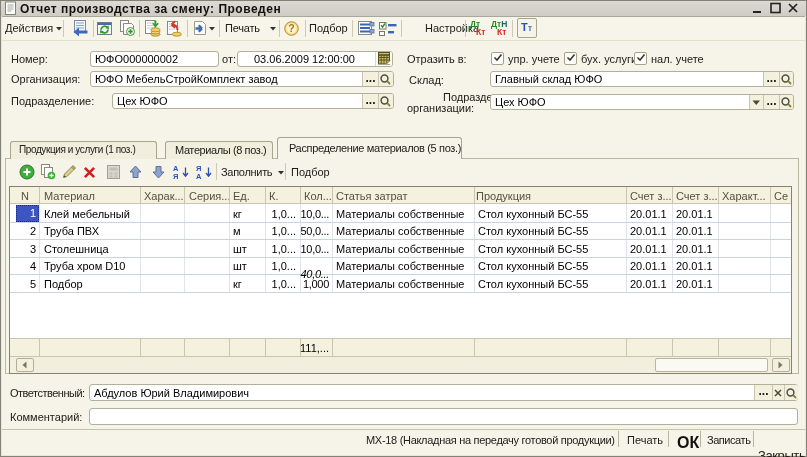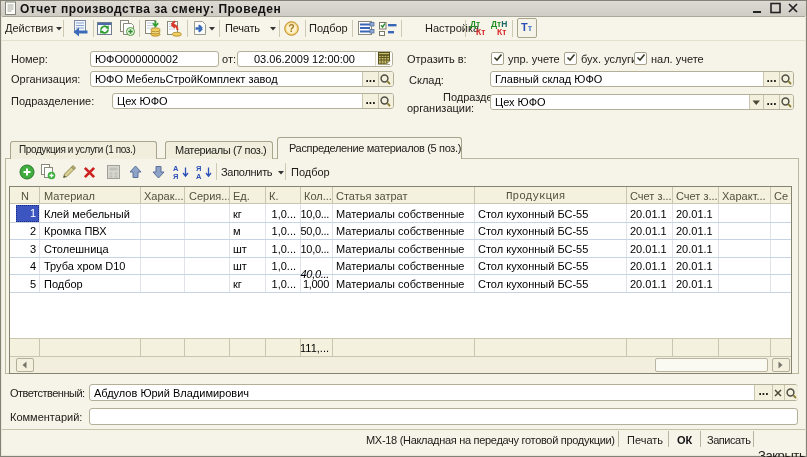--- a/index.html
+++ b/index.html
@@ -214,21 +214,21 @@
 <svg class="abs" style="left:781px;top:97px;" width="11" height="11" viewBox="0 0 11 11">
 <circle cx="4.5" cy="4.5" r="3.4" fill="none" stroke="#4f4f45" stroke-width="1.5"></circle>
 <path d="M7.2 7.2 L10 10" stroke="#8a7c2e" stroke-width="1.8"></path>
 </svg>
 
 <div class="abs" style="left:5px;top:158px;width:794px;height:216px;border:1px solid #bcb8a0;box-sizing:border-box;"></div>
 
 <div class="abs" style="left:10px;top:141px;width:147px;height:18px;background:#f1eedd;border:1px solid #a9a58d;border-bottom:none;border-radius:3px 3px 0 0;box-sizing:border-box;"></div>
 <div class="abs" style="left:19px;top:144px;font-size:10px;color:#21201b;letter-spacing:-0.4px;">Продукция и услуги (1 поз.)</div>
 <div class="abs" style="left:165px;top:141px;width:108px;height:18px;background:#f1eedd;border:1px solid #a9a58d;border-bottom:none;border-radius:3px 3px 0 0;box-sizing:border-box;"></div>
-<div class="abs" style="left:175px;top:144px;font-size:11px;color:#21201b;letter-spacing:-0.4px;">Материалы (7 поз.)</div>
+<div class="abs" style="left:175px;top:144px;font-size:11px;color:#21201b;letter-spacing:-0.4px;">Материалы (8 поз.)</div>
 <div class="abs" style="left:277px;top:137px;width:185px;height:22px;background:#f6f4e9;border:1px solid #a9a58d;border-bottom:none;border-radius:3px 3px 0 0;box-sizing:border-box;"></div>
 <div class="abs" style="left:278px;top:158px;width:183px;height:2px;background:#f6f4e9;"></div>
 <div class="abs" style="left:289px;top:142px;font-size:11px;color:#21201b;letter-spacing:-0.35px;">Распределение материалов (5 поз.)</div>
 
 <svg class="abs" style="left:19px;top:164px;" width="16" height="16" viewBox="0 0 16 16">
 <circle cx="8" cy="8" r="7" fill="#3fae3f" stroke="#2a7a2a"></circle>
 <path d="M8 4.5 L8 11.5 M4.5 8 L11.5 8" stroke="#fff" stroke-width="2"></path>
 </svg>
 <svg class="abs" style="left:39px;top:164px;" width="17" height="16" viewBox="0 0 17 16">
 <rect x="2.5" y="0.5" width="8" height="10" fill="#fff" stroke="#8a8a7a"></rect>
@@ -281,21 +281,21 @@
 <div class="abs" style="left:10px;top:203px;width:781px;height:1px;background:#c9c5ae;"></div>
 
 <div class="hdr" style="left:21px;top:190px;">N</div>
 <div class="hdr" style="left:44px;top:190px;width:92px;">Материал</div>
 <div class="hdr" style="left:144px;top:190px;width:40px;">Харак...</div>
 <div class="hdr" style="left:189px;top:190px;width:40px;">Серия...</div>
 <div class="hdr" style="left:233px;top:190px;width:28px;">Ед.</div>
 <div class="hdr" style="left:269px;top:190px;width:27px;">К.</div>
 <div class="hdr" style="left:304px;top:190px;width:27px;">Кол...</div>
 <div class="hdr" style="left:336px;top:190px;width:134px;">Статья затрат</div>
-<div class="hdr" style="left:506px;top:190px;width:144px;font-family:Liberation Mono, monospace;">Продукция</div>
+<div class="hdr" style="left:476px;top:190px;width:144px;">Продукция</div>
 <div class="hdr" style="left:630px;top:190px;width:41px;">Счет з...</div>
 <div class="hdr" style="left:676px;top:190px;width:41px;">Счет з...</div>
 <div class="hdr" style="left:722px;top:190px;width:44px;">Характ...</div>
 <div class="hdr" style="left:774px;top:190px;width:16px;">Се</div>
 
 <div class="colsep" style="left:39px;top:187px;height:16px;"></div>
 <div class="colsep" style="left:140px;top:187px;height:16px;"></div>
 <div class="colsep" style="left:184px;top:187px;height:16px;"></div>
 <div class="colsep" style="left:229px;top:187px;height:16px;"></div>
 <div class="colsep" style="left:265px;top:187px;height:16px;"></div>
@@ -333,21 +333,21 @@
 <div class="cell" style="left:44px;top:208px;width:94px;">Клей мебельный</div>
 <div class="cell" style="left:233px;top:208px;width:30px;">кг</div>
 <div class="cell" style="left:267px;top:208px;width:29px;text-align:right;">1,0...</div>
 <div class="cell" style="left:297px;top:208px;width:32px;text-align:right;letter-spacing:-0.3px;">10,0...</div>
 <div class="cell" style="left:336px;top:208px;width:136px;">Материалы собственные</div>
 <div class="cell" style="left:478px;top:208px;width:146px;">Стол кухонный БС-55</div>
 <div class="cell" style="left:630px;top:208px;width:40px;">20.01.1</div>
 <div class="cell" style="left:676px;top:208px;width:40px;">20.01.1</div>
 
 <div class="cell" style="left:10px;top:225px;width:26px;text-align:right;">2</div>
-<div class="cell" style="left:44px;top:225px;width:94px;">Кромка ПВХ</div>
+<div class="cell" style="left:44px;top:225px;width:94px;">Труба ПВХ</div>
 <div class="cell" style="left:233px;top:225px;width:30px;">м</div>
 <div class="cell" style="left:267px;top:225px;width:29px;text-align:right;">1,0...</div>
 <div class="cell" style="left:297px;top:225px;width:32px;text-align:right;letter-spacing:-0.3px;">50,0...</div>
 <div class="cell" style="left:336px;top:225px;width:136px;">Материалы собственные</div>
 <div class="cell" style="left:478px;top:225px;width:146px;">Стол кухонный БС-55</div>
 <div class="cell" style="left:630px;top:225px;width:40px;">20.01.1</div>
 <div class="cell" style="left:676px;top:225px;width:40px;">20.01.1</div>
 
 <div class="cell" style="left:10px;top:243px;width:26px;text-align:right;">3</div>
 <div class="cell" style="left:44px;top:243px;width:94px;">Столешница</div>
@@ -419,17 +419,17 @@
 <path d="M7.2 7.2 L10 10" stroke="#8a7c2e" stroke-width="1.8"></path>
 </svg>
 <div class="lbl" style="left:10px;top:411px;">Комментарий:</div>
 <div class="fld" style="left:89px;top:408px;width:709px;height:17px;"></div>
 
 <div class="abs" style="left:2px;top:429px;width:803px;height:1px;background:#c6c2aa;"></div>
 <div class="abs" style="left:366px;top:434px;font-size:11px;color:#21201b;letter-spacing:-0.3px;">МХ-18 (Накладная на передачу готовой продукции)</div>
 <div class="abs" style="left:618px;top:431px;width:1px;height:16px;background:#b8b49e;"></div>
 <div class="abs" style="left:627px;top:434px;font-size:11px;color:#21201b;">Печать</div>
 <div class="abs" style="left:668px;top:431px;width:1px;height:16px;background:#b8b49e;"></div>
-<div class="abs" style="left:677px;top:434px;font-size:11px;font-weight:bold;color:#111;">ОК</div>
+<div class="abs" style="left:677px;top:434px;font-size:16px;font-weight:bold;color:#111;">ОК</div>
 <div class="abs" style="left:700px;top:431px;width:1px;height:16px;background:#b8b49e;"></div>
 <div class="abs" style="left:707px;top:434px;font-size:11px;color:#21201b;letter-spacing:-0.45px;">Записать</div>
 <div class="abs" style="left:753px;top:431px;width:1px;height:16px;background:#b8b49e;"></div>
 <div class="abs" style="left:758px;top:448px;font-size:13px;color:#21201b;letter-spacing:-0.4px;">Закрыть</div>
 
 </body></html>

